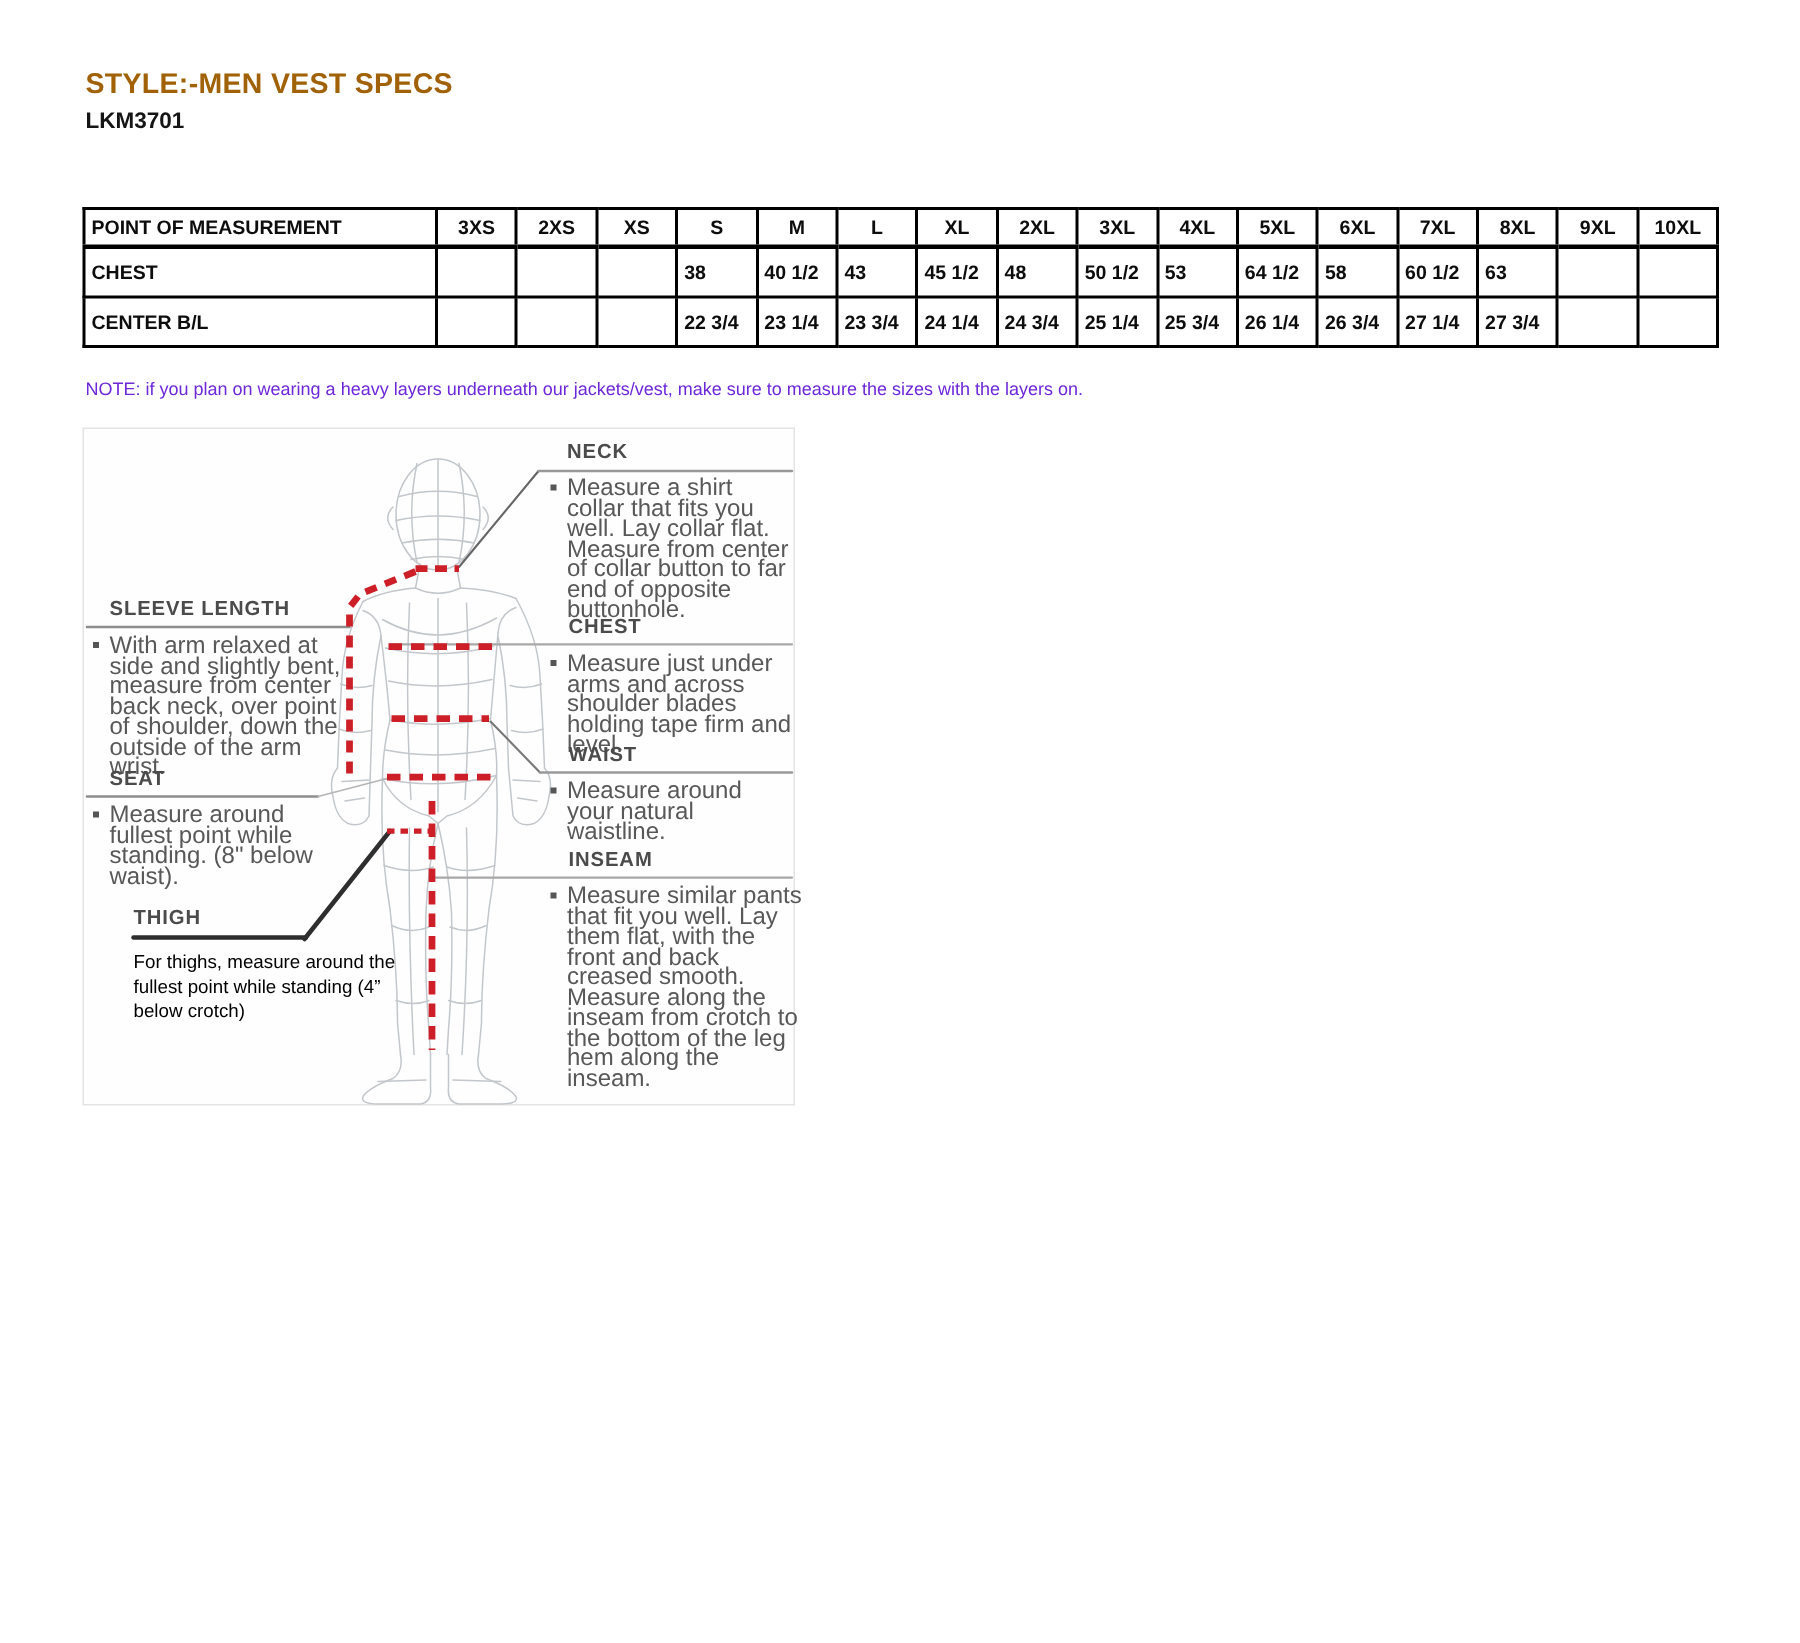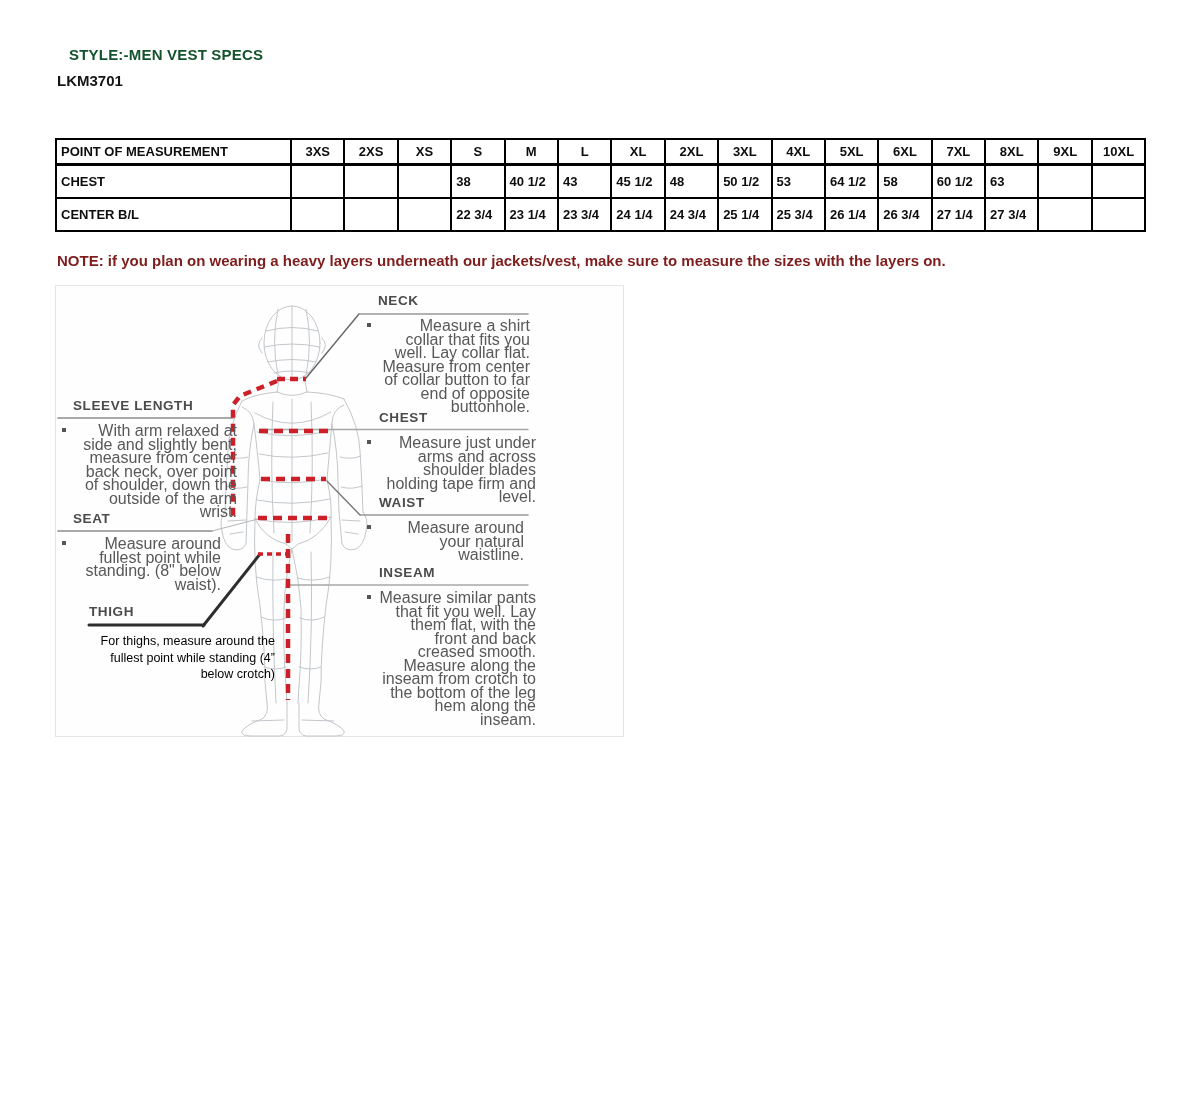--- a/index.html
+++ b/index.html
@@ -8,21 +8,21 @@
     position: relative;
     width: 1200px;
     height: 1095px;
     background: #ffffff;
     font-family: "Liberation Sans", sans-serif;
     color: #111;
     overflow: hidden;
   }
   .doc-title {
     position: absolute; left: 57px; top: 46px;
-    font-size: 15px; font-weight: bold; letter-spacing: 0.2px; color: #14532d; margin-left: 12px;
+    font-size: 19px; font-weight: bold; letter-spacing: 0.2px; color: #a16207;
   }
   .doc-code {
     position: absolute; left: 57px; top: 72px;
     font-size: 15px; font-weight: bold; color: #151515;
   }
   table.spec {
     position: absolute; left: 55px; top: 138px;
     width: 1090px; border-collapse: collapse; table-layout: fixed;
     border: 2px solid #000;
   }
@@ -31,28 +31,27 @@
     font-size: 13px; color: #0d0d0d;
     padding: 4px 4px; vertical-align: middle;
     overflow: hidden; white-space: nowrap;
   }
   table.spec thead th { height: 25px; font-weight: bold; text-align: center; border-bottom: 3px solid #000; }
   table.spec thead th.pom { text-align: left; }
   table.spec tbody td { height: 33px; font-weight: bold; text-align: left; }
   table.spec tbody td.rowlabel { font-weight: bold; }
   .note {
     position: absolute; left: 57px; top: 252px;
-    font-size: 15px; font-weight: bold; color: #7f1d1d;
+    font-size: 12px; font-weight: normal; color: #6d28d9;
   }
   .diagram {
     position: absolute; left: 55px; top: 285px;
-    width: 569px; height: 452px;
+    width: 475px; height: 452px;
     border: 1px solid #e4e4e4;
     background: #fefefe;
-    text-align: right;
   }
   .diagram svg { position: absolute; left: 0; top: 0; }
   .dg-title {
     position: absolute;
     font-size: 13.5px; font-weight: bold; letter-spacing: 0.6px; color: #4b4b4b;
     white-space: nowrap;
   }
   .dg-desc {
     position: absolute;
     display: flex; align-items: flex-start;

